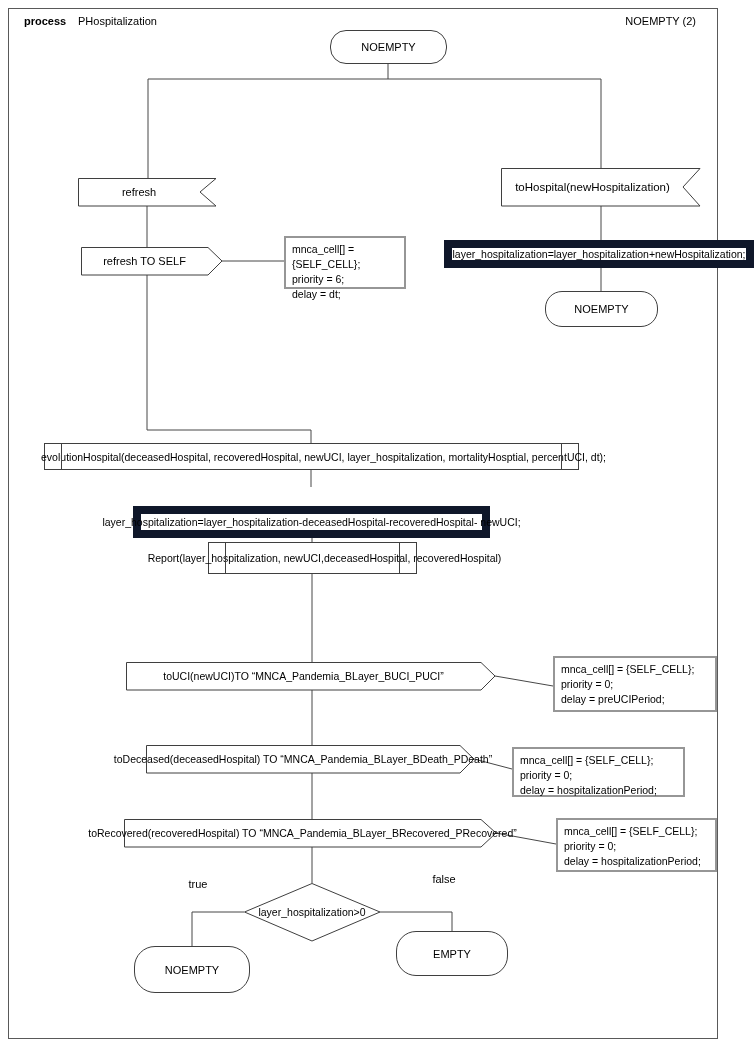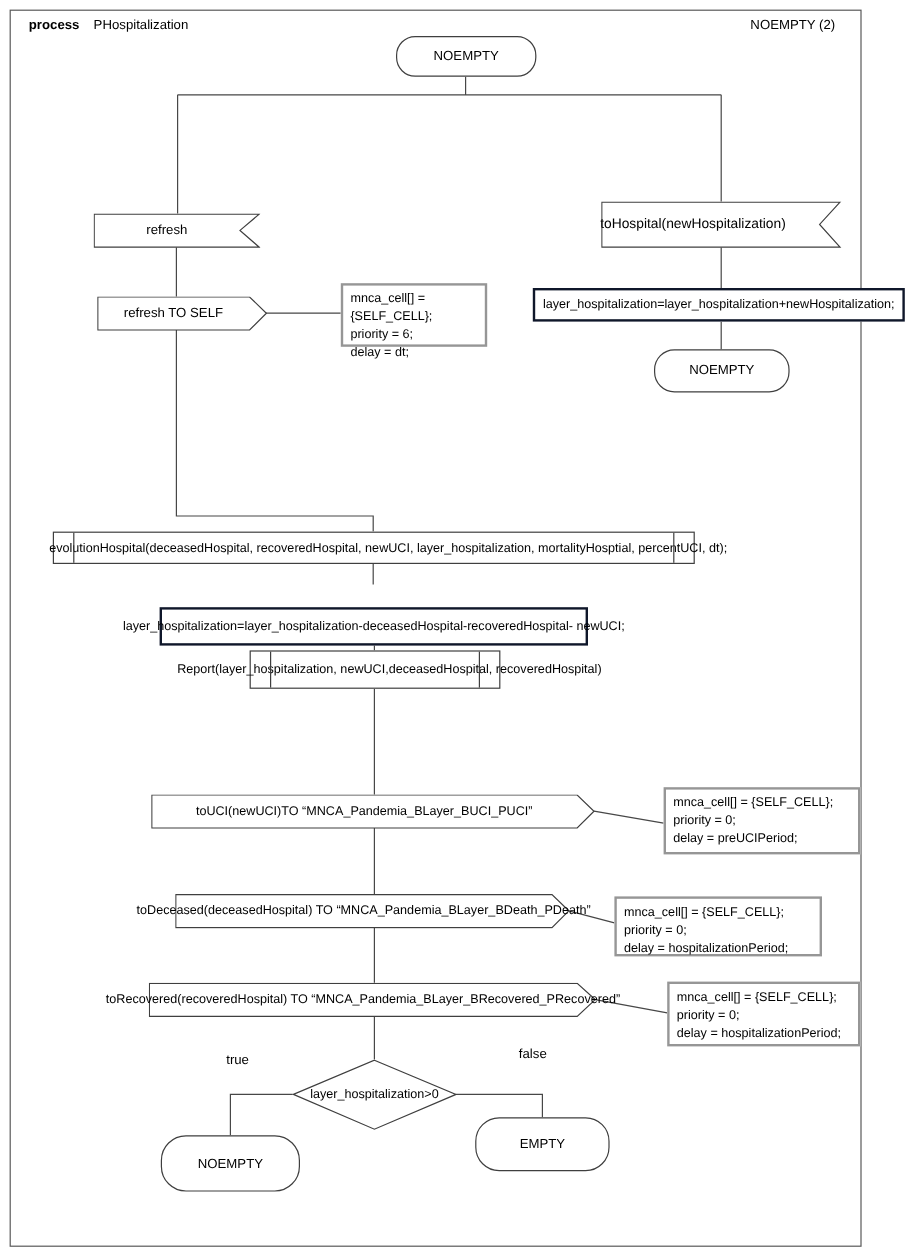--- a/index.html
+++ b/index.html
@@ -6,21 +6,21 @@
   .canvas{position:relative;width:756px;height:1047px;background:#fff;
           font-family:"Liberation Sans",sans-serif;color:#000000;overflow:hidden;}
   .frame{position:absolute;left:8px;top:8px;width:710px;height:1031px;
          border:1px solid #595959;z-index:0;box-sizing:border-box;}
   .wires{position:absolute;left:0;top:0;z-index:1;pointer-events:none;}
   .hlbl{position:absolute;font-size:11px;z-index:3;white-space:nowrap;}
   .bold{font-weight:bold;}
   .state{position:absolute;z-index:2;background:#fff;border:1px solid #3f3f3f;
          border-radius:19px;display:flex;align-items:center;justify-content:center;
          font-size:11px;box-sizing:border-box;}
-  .assign{position:absolute;z-index:2;background:#fff;border:2px solid #0f172a;
+  .assign{position:absolute;z-index:2;background:#fff;border:8px solid #0f172a;
           display:flex;align-items:center;justify-content:center;font-size:10.5px;
           white-space:nowrap;box-sizing:border-box;}
   .call{position:absolute;z-index:2;background:#fff;border:1px solid #3f3f3f;
         display:flex;align-items:center;justify-content:center;font-size:10.5px;
         white-space:nowrap;box-sizing:border-box;padding-left:24px;}
   .call::before,.call::after{content:"";position:absolute;top:0;bottom:0;width:1px;background:#3f3f3f;}
   .call::before{left:16px;}
   .call::after{right:16px;}
   .note{position:absolute;z-index:2;background:#fff;border:2px solid #969696;
         font-size:10.5px;line-height:15px;padding:4px 6px;white-space:pre-line;
@@ -66,21 +66,21 @@
   </svg>
   <div class="t t11" style="left:81px;top:247px;width:127px;height:28px;">refresh TO SELF</div>
 
   <div class="note" style="left:284px;top:236px;width:122px;height:53px;">mnca_cell[] = {SELF_CELL};
 priority = 6;
 delay = dt;</div>
 
   <svg class="sigsvg" style="left:501px;top:168px;" width="201" height="39">
     <polygon points="0.5,0.5 199,0.5 182,19 199,38 0.5,38"></polygon>
   </svg>
-  <div class="t t115" style="left:486px;top:168px;width:183px;height:38px;text-align:right;">toHospital(newHospitalization)</div>
+  <div class="t t115" style="left:501px;top:168px;width:183px;height:38px;text-align:right;">toHospital(newHospitalization)</div>
 
   <div class="assign" style="left:444px;top:240px;width:310px;height:28px;">layer_hospitalization=layer_hospitalization+newHospitalization;</div>
 
   <div class="state" style="left:545px;top:291px;width:113px;height:36px;border-radius:17px;">NOEMPTY</div>
 
   <div class="call" style="left:44px;top:443px;width:535px;height:27px;">evolutionHospital(deceasedHospital, recoveredHospital, newUCI, layer_hospitalization, mortalityHosptial, percentUCI, dt);</div>
 
   <div class="assign" style="left:133px;top:506px;width:357px;height:32px;">layer_hospitalization=layer_hospitalization-deceasedHospital-recoveredHospital- newUCI;</div>
 
   <div class="call" style="left:208px;top:542px;width:209px;height:32px;">Report(layer_hospitalization, newUCI,deceasedHospital, recoveredHospital)</div>

